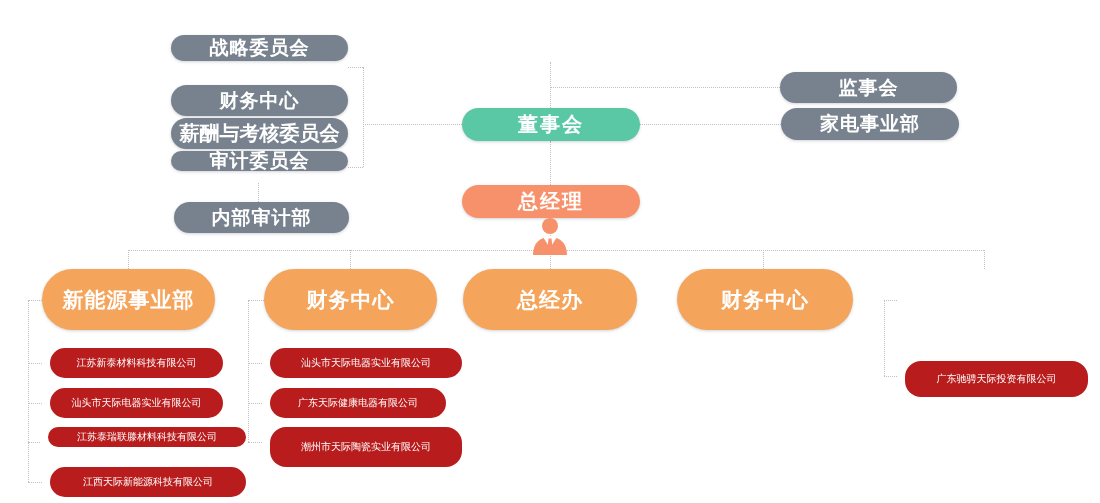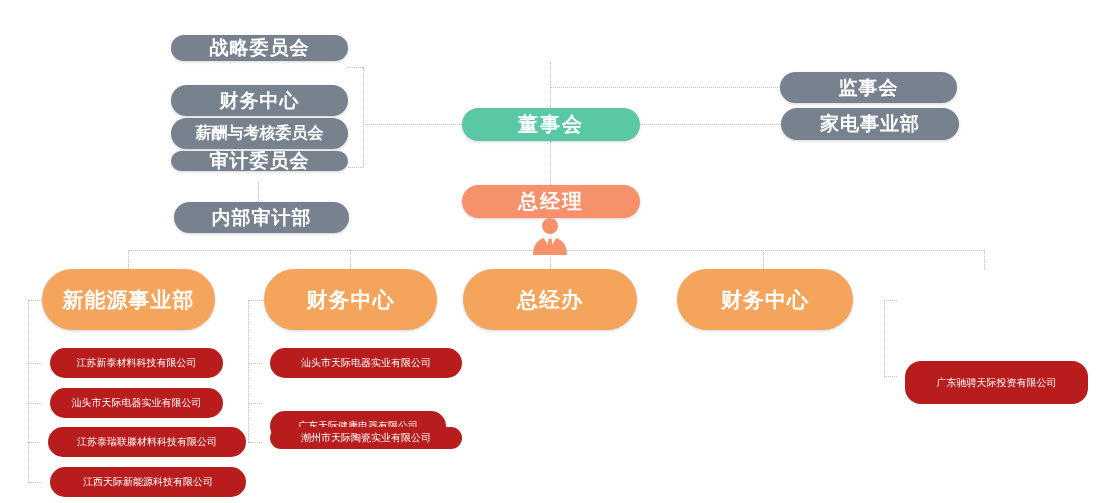--- a/index.html
+++ b/index.html
@@ -9,21 +9,21 @@
   }
   .box{
     position:absolute;display:flex;align-items:center;justify-content:center;
     color:#fff;font-weight:bold;white-space:nowrap;box-sizing:border-box;
     box-shadow:0 1px 3px rgba(70,80,95,.25);z-index:2;
   }
   .blue {background:#7EA8D5;border-radius:17px;font-size:20px;letter-spacing:2px;}
   .teal {background:#5AC8A5;border-radius:18px;font-size:20px;letter-spacing:2px;}
   .gm   {background:#F6916C;border-radius:18px;font-size:20px;letter-spacing:2px;}
   .gray {background:#78828E;border-radius:17px;font-size:19px;letter-spacing:1px;}
-  .gray.compact{font-size:16px;letter-spacing:0;}
+  .gray.compact{font-size:20px;letter-spacing:0;}
   .dept {background:#F5A45B;border-radius:31px;font-size:21px;letter-spacing:1px;}
   .sub  {background:#b91c1c;border-radius:16px;font-size:10px;font-weight:normal;letter-spacing:0;box-shadow:none;margin-left:8px;}
   .lh{position:absolute;height:0;border-top:1px dotted #BFBFBF;z-index:1;}
   .lv{position:absolute;width:0;border-left:1px dotted #BFBFBF;z-index:1;}
   .person{position:absolute;left:528px;top:217px;width:44px;height:38px;z-index:3;}
 </style>
 </head>
 <body>
 
 <div class="chart">
@@ -95,22 +95,22 @@
 
   <div class="box dept" style="left:264px;top:269px;width:173px;height:61px">财务中心</div>
 
   <div class="box dept" style="left:463px;top:269px;width:174px;height:61px">总经办</div>
 
   <div class="box dept" style="left:677px;top:269px;width:176px;height:61px">财务中心</div>
 
 
   <div class="box sub" style="left:42px;top:348px;width:173px;height:30px">江苏新泰材料科技有限公司</div>
   <div class="box sub" style="left:42px;top:388px;width:173px;height:30px">汕头市天际电器实业有限公司</div>
-  <div class="box sub" style="left:40px;top:427px;width:198px;height:30px">江苏泰瑞联滕材料科技有限公司</div>
+  <div class="box sub" style="left:40px;top:427px;width:198px;height:20px">江苏泰瑞联滕材料科技有限公司</div>
   <div class="box sub" style="left:42px;top:467px;width:196px;height:30px">江西天际新能源科技有限公司</div>
 
   <div class="box sub" style="left:262px;top:348px;width:192px;height:30px">汕头市天际电器实业有限公司</div>
-  <div class="box sub" style="left:262px;top:411px;width:176px;height:30px">广东天际健康电器有限公司</div>
-  <div class="box sub" style="left:262px;top:427px;width:192px;height:22px">潮州市天际陶瓷实业有限公司</div>
+  <div class="box sub" style="left:262px;top:388px;width:176px;height:30px">广东天际健康电器有限公司</div>
+  <div class="box sub" style="left:262px;top:427px;width:192px;height:40px">潮州市天际陶瓷实业有限公司</div>
 
-  <div class="box sub" style="left:897px;top:361px;width:183px;height:43px">广东驰骋天际投资有限公司</div>
+  <div class="box sub" style="left:897px;top:361px;width:183px;height:36px">广东驰骋天际投资有限公司</div>
 
 </div>
 
 </body></html>

